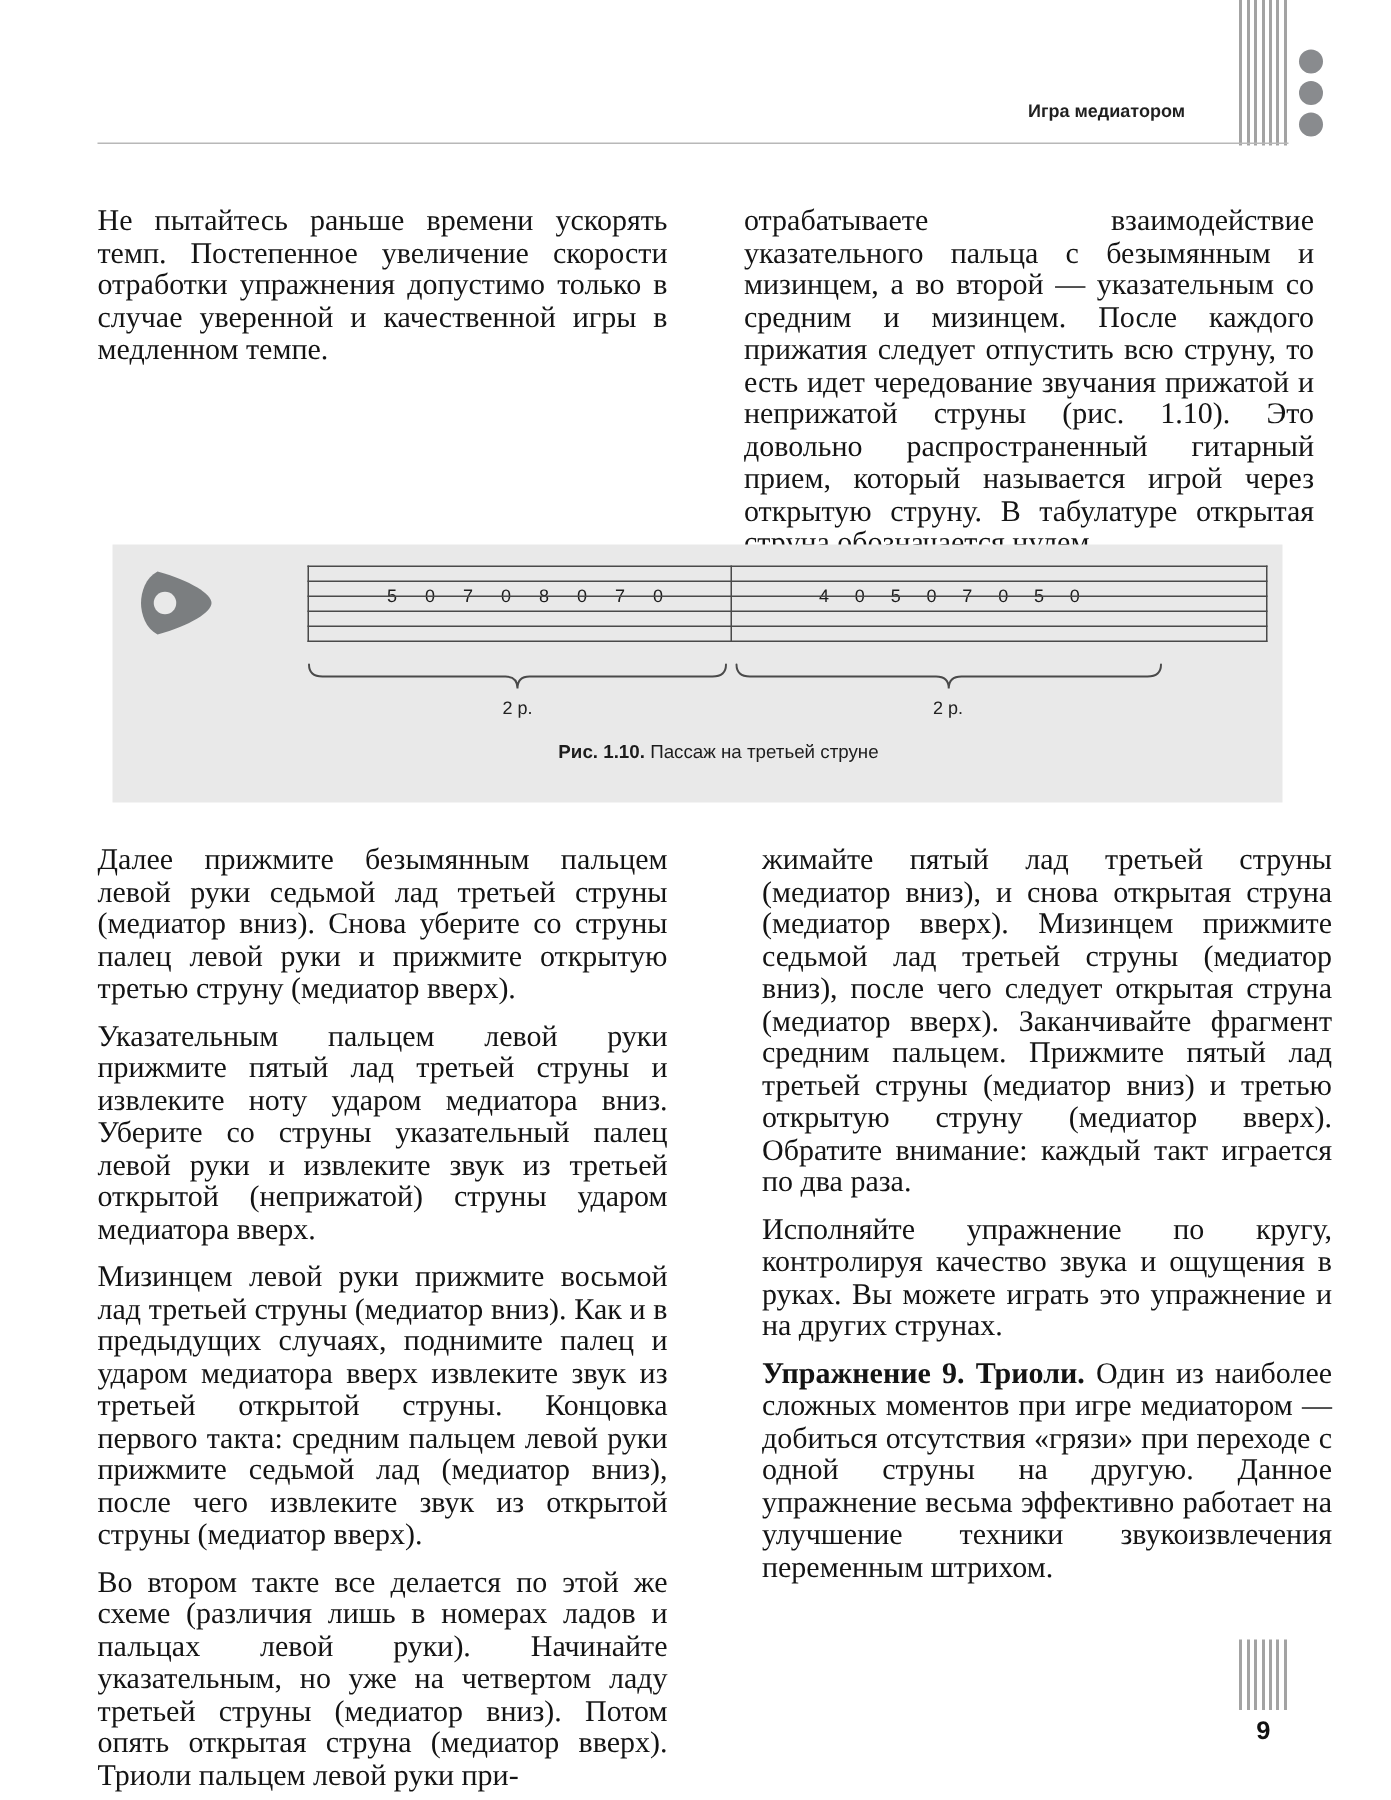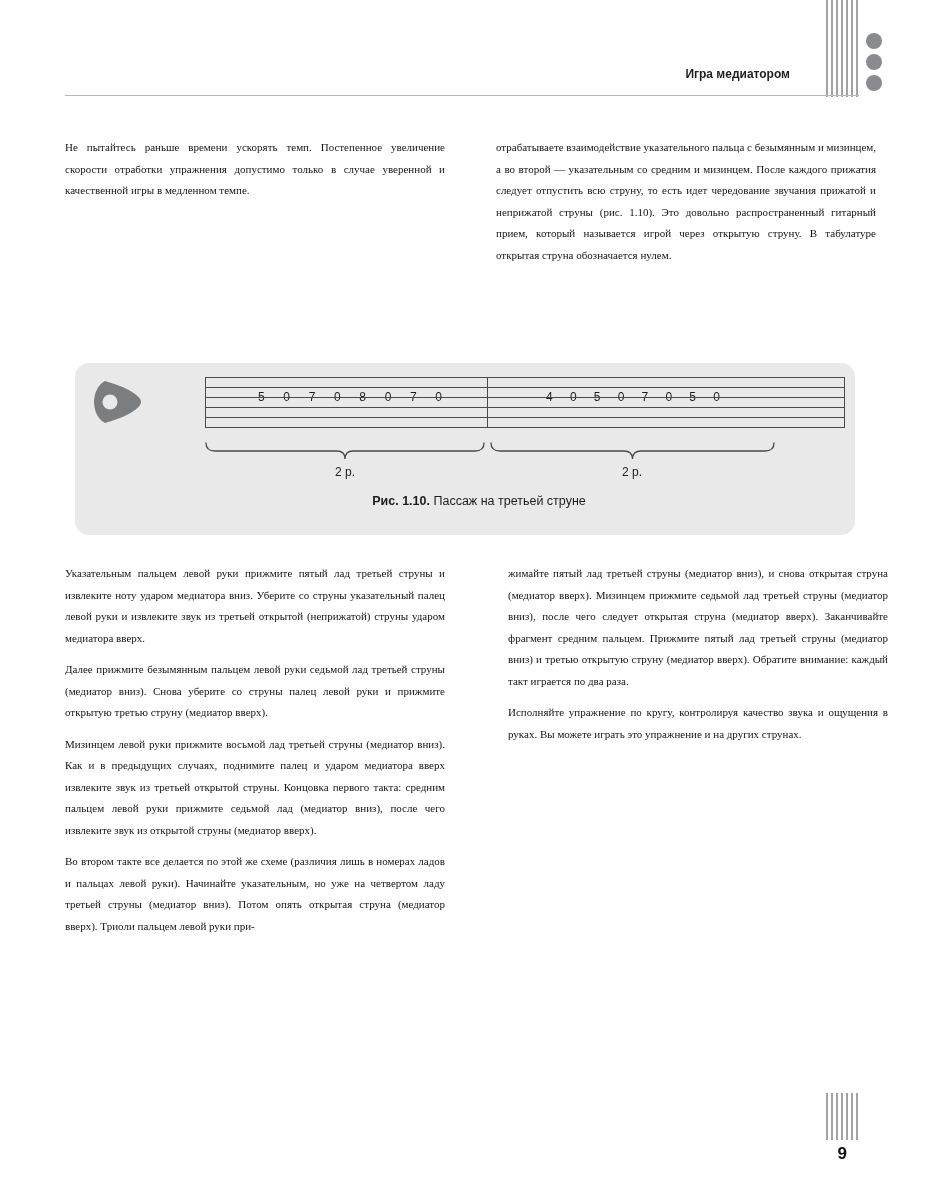--- a/index.html
+++ b/index.html
@@ -23,33 +23,32 @@
     position:absolute; left:65px; top:67px; width:725px;
     text-align:right;
     font-family:"Liberation Sans", sans-serif;
     font-weight:bold; font-size:12px; color:#1f1f1f;
   }
   .header-rule { position:absolute; left:65px; top:95px; width:794px; height:1px; background:#b8b8b8; }
 
   .col {
     position:absolute; width:380px;
     text-align:justify;
-    font-size:11px; line-height:21.5px;
+    font-size:20px; line-height:21.5px;
   }
   .col p { margin-bottom:10px; }
   .col p b { font-weight:bold; }
   #top-left  { left:65px;  top:137px; }
   #top-right { left:496px; top:137px; }
   #bottom-left  { left:65px;  top:563px; }
   #bottom-right { left:508px; top:563px; }
 
   .figure {
     position:absolute; left:75px; top:363px; width:780px; height:172px;
     background:#e9e9e9;
-    border-radius:14px;
   }
   .pick { position:absolute; left:18px; top:16px; width:50px; height:46px; }
   .staff { position:absolute; left:130px; top:14px; width:640px; height:51px; }
   .staff-line { position:absolute; left:0; width:640px; height:1px; background:#4a4a4a; }
   .barline { position:absolute; top:0; width:1px; height:51px; background:#4a4a4a; }
   .barline-start { left:0; }
   .barline-mid { left:282px; }
   .barline-end { left:639px; }
   .tab-nums {
     position:absolute; top:14px; height:12px;
@@ -144,24 +143,25 @@
     <path d="M1,2 Q1,10 10,10 L134,10 Q142.5,10 142.5,18 Q142.5,10 151,10 L275,10 Q284,10 284,2" stroke="#4a4a4a" stroke-width="1.3" fill="none" stroke-linecap="round"></path>
   </svg>
 
   <div class="repeat-label repeat-1">2 р.</div>
   <div class="repeat-label repeat-2">2 р.</div>
 
   <div class="figure-caption"><b>Рис. 1.10.</b><span> Пассаж на третьей струне</span></div>
 </div>
 
 <div class="col" id="bottom-left">
+    <p>Далее прижмите безымянным пальцем левой руки седьмой лад третьей струны (медиатор вниз). Снова уберите со струны палец левой руки и прижмите открытую третью струну (медиатор вверх).</p>
     <p>Указательным пальцем левой руки прижмите пятый лад третьей струны и извлеките ноту ударом медиатора вниз. Уберите со струны указательный палец левой руки и извлеките звук из третьей открытой (неприжатой) струны ударом медиатора вверх.</p>
-    <p>Далее прижмите безымянным пальцем левой руки седьмой лад третьей струны (медиатор вниз). Снова уберите со струны палец левой руки и прижмите открытую третью струну (медиатор вверх).</p>
     <p>Мизинцем левой руки прижмите восьмой лад третьей струны (медиатор вниз). Как и в предыдущих случаях, поднимите палец и ударом медиатора вверх извлеките звук из третьей открытой струны. Концовка первого такта: средним пальцем левой руки прижмите седьмой лад (медиатор вниз), после чего извлеките звук из открытой струны (медиатор вверх).</p>
     <p>Во втором такте все делается по этой же схеме (различия лишь в номерах ладов и пальцах левой руки). Начинайте указательным, но уже на четвертом ладу третьей струны (медиатор вниз). Потом опять открытая струна (медиатор вверх). Триоли пальцем левой руки при-</p>
   </div>
 <div class="col" id="bottom-right">
     <p>жимайте пятый лад третьей струны (медиатор вниз), и снова открытая струна (медиатор вверх). Мизинцем прижмите седьмой лад третьей струны (медиатор вниз), после чего следует открытая струна (медиатор вверх). Заканчивайте фрагмент средним пальцем. Прижмите пятый лад третьей струны (медиатор вниз) и третью открытую струну (медиатор вверх). Обратите внимание: каждый такт играется по два раза.</p>
     <p>Исполняйте упражнение по кругу, контролируя качество звука и ощущения в руках. Вы можете играть это упражнение и на других струнах.</p>
+    <p><b>Упражнение 9. Триоли.</b> Один из наиболее сложных моментов при игре медиатором — добиться отсутствия «грязи» при переходе с одной струны на другую. Данное упражнение весьма эффективно работает на улучшение техники звукоизвлечения переменным штрихом.</p>
   </div>
 
 <div class="stripes stripes-bottom"></div>
 <div class="page-number">9</div>
 
 </body></html>

